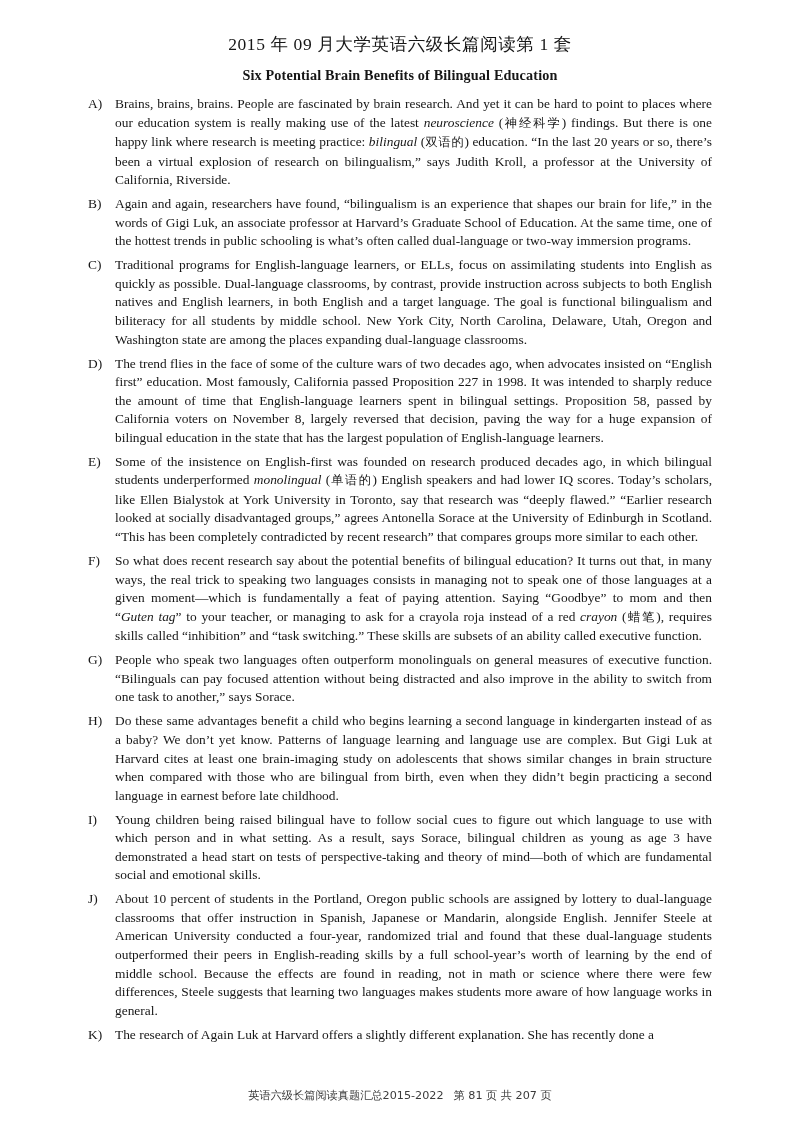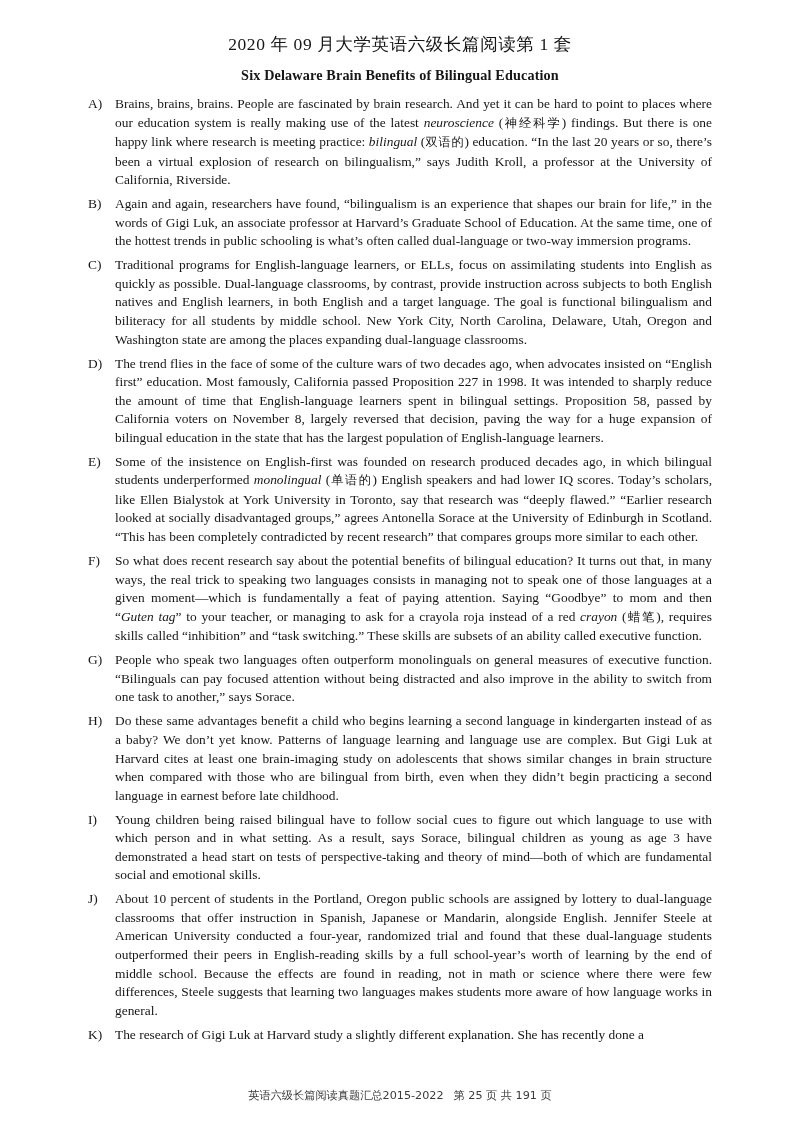--- a/index.html
+++ b/index.html
@@ -101,23 +101,23 @@
     font-family: "DejaVu Sans", "Liberation Sans", sans-serif;
     white-space: nowrap;
   }
   .footer .sep { display: inline-block; width: 10px; }
 </style>
 </head>
 <body>
 
 <div class="page">
 
-  <div class="doc-title">2020 年 09 月大学英语六级长篇阅读第 1 套</div>
+  <div class="doc-title">2015 年 09 月大学英语六级长篇阅读第 1 套</div>
 
-  <div class="doc-subtitle">Six Delaware Brain Benefits of Bilingual Education</div>
+  <div class="doc-subtitle">Six Potential Brain Benefits of Bilingual Education</div>
 
   <div class="article">
       <p class="para">
         <span class="marker">A)</span>
         <span class="ptext">Brains, brains, brains. People are fascinated by brain research. And yet it can be hard to point to places where our education system is really making use of the latest <i>neuroscience</i> (<span class="cn">神经科学</span>) findings. But there is one happy link where research is meeting practice: <i>bilingual</i> (<span class="cn">双语的</span>) education. “In the last 20 years or so, there’s been a virtual explosion of research on bilingualism,” says Judith Kroll, a professor at the University of California, Riverside.</span>
       </p>
       <p class="para">
         <span class="marker">B)</span>
         <span class="ptext">Again and again, researchers have found, “bilingualism is an experience that shapes our brain for life,” in the words of Gigi Luk, an associate professor at Harvard’s Graduate School of Education. At the same time, one of the hottest trends in public schooling is what’s often called dual-language or two-way immersion programs.</span>
       </p>
@@ -148,21 +148,21 @@
       <p class="para">
         <span class="marker">I)</span>
         <span class="ptext">Young children being raised bilingual have to follow social cues to figure out which language to use with which person and in what setting. As a result, says Sorace, bilingual children as young as age 3 have demonstrated a head start on tests of perspective-taking and theory of mind—both of which are fundamental social and emotional skills.</span>
       </p>
       <p class="para">
         <span class="marker">J)</span>
         <span class="ptext">About 10 percent of students in the Portland, Oregon public schools are assigned by lottery to dual-language classrooms that offer instruction in Spanish, Japanese or Mandarin, alongside English. Jennifer Steele at American University conducted a four-year, randomized trial and found that these dual-language students outperformed their peers in English-reading skills by a full school-year’s worth of learning by the end of middle school. Because the effects are found in reading, not in math or science where there were few differences, Steele suggests that learning two languages makes students more aware of how language works in general.</span>
       </p>
       <p class="para">
         <span class="marker">K)</span>
-        <span class="ptext">The research of Gigi Luk at Harvard study a slightly different explanation. She has recently done a</span>
+        <span class="ptext">The research of Again Luk at Harvard offers a slightly different explanation. She has recently done a</span>
       </p>
     </div>
 
   <div class="footer">
-    <span>英语六级长篇阅读真题汇总2015-2022</span><span class="sep"></span><span>第</span>&nbsp;<span>25</span>&nbsp;<span>页 共</span>&nbsp;<span>191</span>&nbsp;<span>页</span>
+    <span>英语六级长篇阅读真题汇总2015-2022</span><span class="sep"></span><span>第</span>&nbsp;<span>81</span>&nbsp;<span>页 共</span>&nbsp;<span>207</span>&nbsp;<span>页</span>
   </div>
 
 </div>
 
 </body></html>

